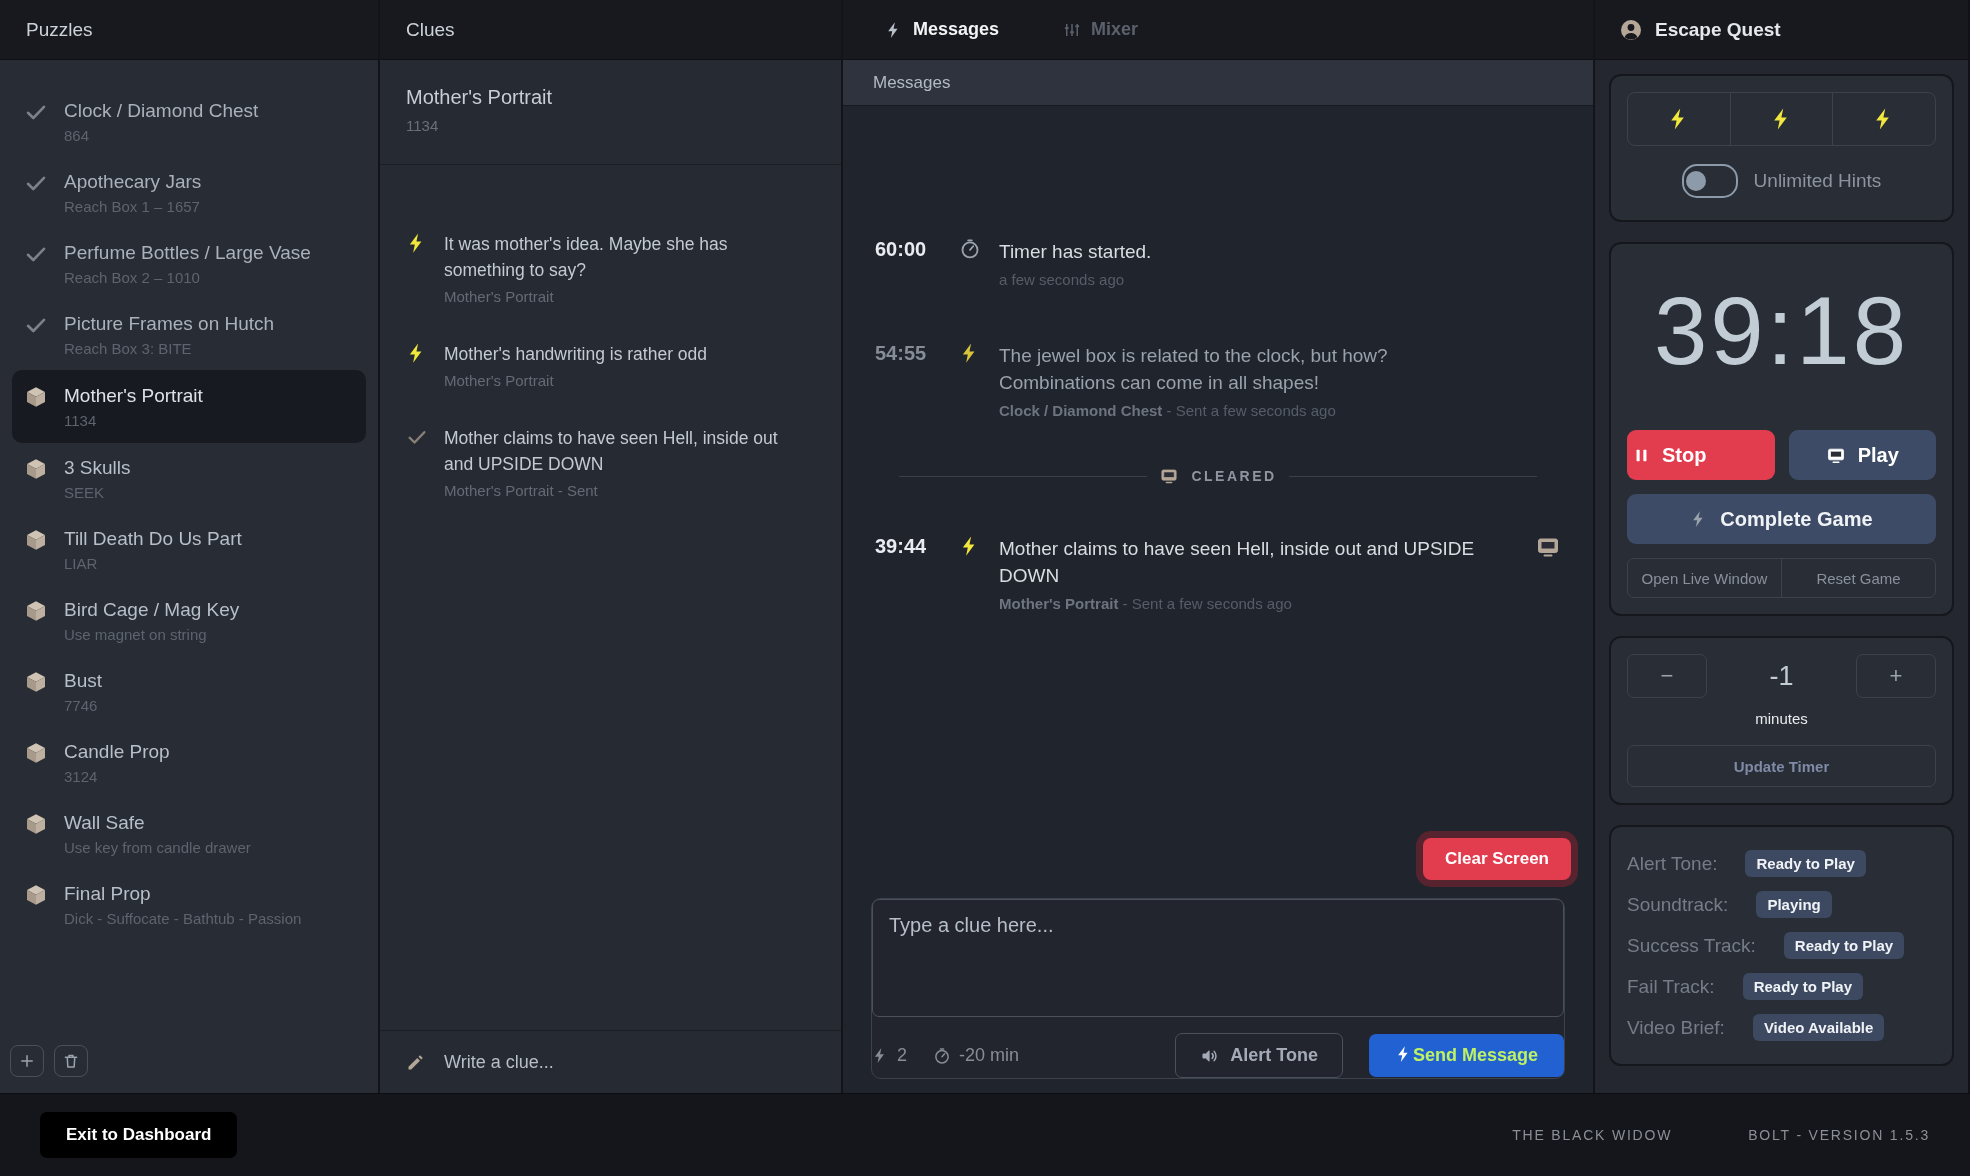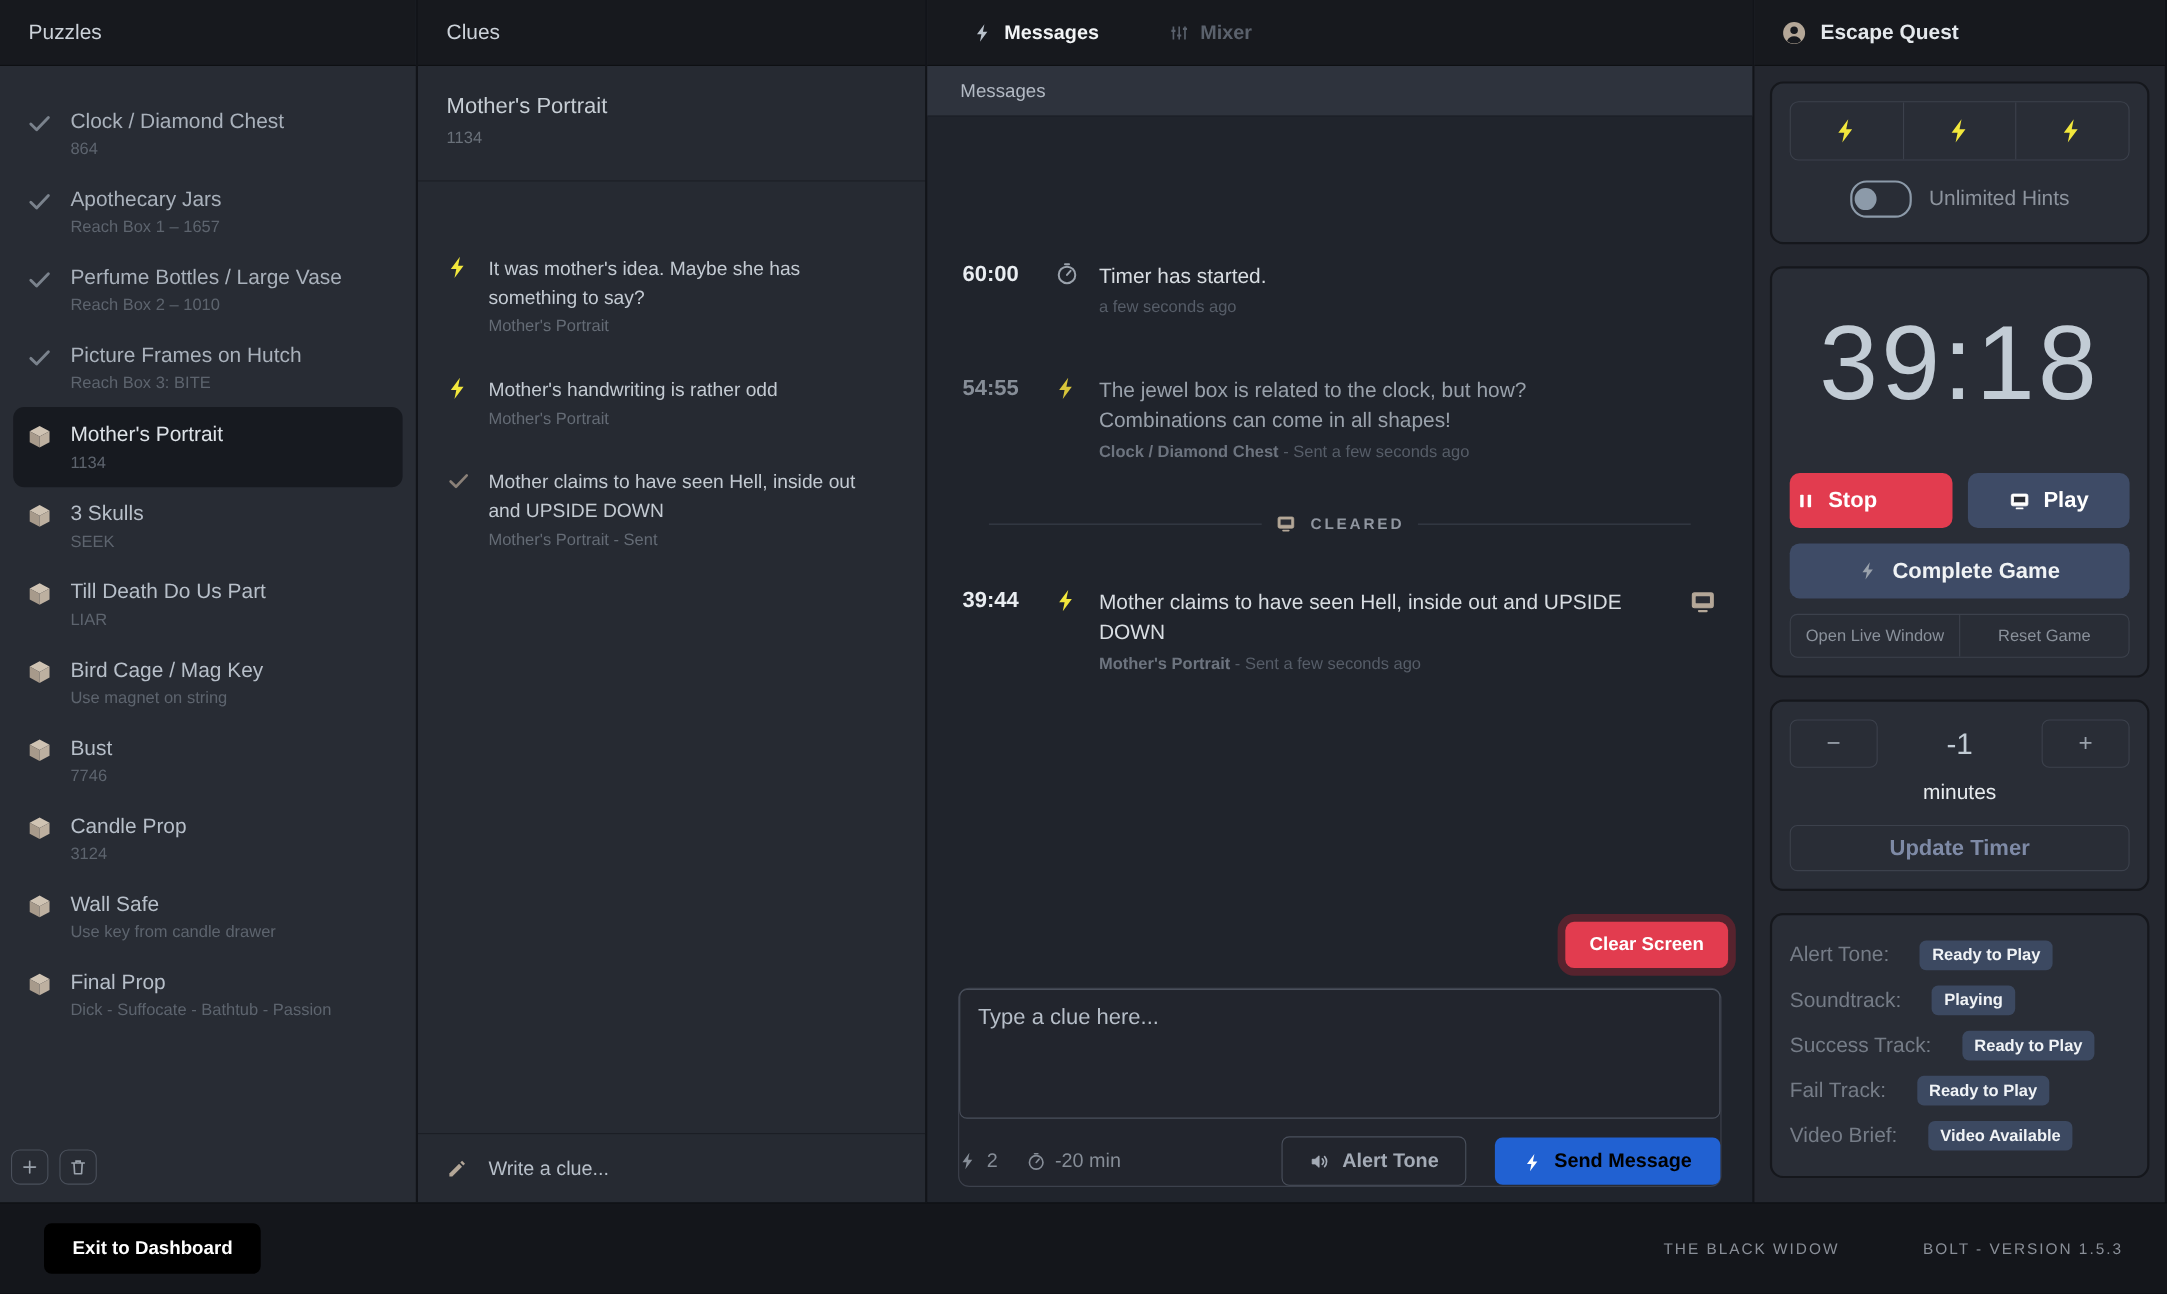--- a/index.html
+++ b/index.html
@@ -63,22 +63,22 @@
              padding:11px 22px;box-shadow:0 0 0 7px rgba(155,35,48,.45);}
   .composer{margin:0 28px 14px;border:1px solid #3c414c;border-radius:10px;background:#22252d;}
   .composer textarea{display:block;box-sizing:border-box;width:100%;height:118px;background:transparent;
              border:1px solid #4a505c;border-radius:7px;padding:14px 16px;font-family:inherit;font-size:20px;
              color:#c9d1d9;resize:none;outline:none;}
   .composer textarea::placeholder{color:#b6bec8;}
   .comp-row{display:flex;align-items:center;margin-top:16px;gap:26px;}
   .comp-stat{display:flex;align-items:center;gap:8px;font-size:18px;color:#868d97;}
   .btn-tone{margin-left:auto;display:flex;align-items:center;gap:10px;border:1px solid #4a505c;background:transparent;
             border-radius:7px;padding:11px 24px;font-size:18px;font-weight:700;color:#a4abb6;}
-  .btn-send{display:flex;align-items:flex-end;gap:10px;border:none;background:#2161d2;border-radius:7px;
-            padding:11px 26px;font-size:18px;font-weight:700;color:#000000;}
+  .btn-send{display:flex;align-items:flex-start;border:none;background:#2161d2;border-radius:7px;
+            padding:11px 26px;font-size:18px;font-weight:700;color:#bef264;}
   
   .ctrl-hd{height:60px;box-sizing:border-box;background:#17191e;border-bottom:1px solid #0e1013;
            display:flex;align-items:center;gap:12px;padding:0 24px;font-size:19px;font-weight:700;color:#e4e8ec;}
   .card{margin:14px 14px 6px;background:#292d36;border:2px solid #15171c;border-radius:12px;padding:16px;}
   .hint-group{display:flex;border:1px solid #3c414c;border-radius:8px;overflow:hidden;}
   .hint-cell{flex:1;height:52px;display:flex;align-items:center;justify-content:center;}
   .hint-cell + .hint-cell{border-left:1px solid #3c414c;}
   .toggle-row{display:flex;align-items:center;justify-content:center;gap:16px;margin:18px 0 6px;}
   .toggle{width:48px;height:26px;border:2px solid #8c9aa9;border-radius:15px;display:flex;align-items:center;padding:2px;}
   .knob{width:20px;height:20px;border-radius:50%;background:#8c9aa9;}
@@ -91,23 +91,23 @@
             font-weight:700;display:flex;align-items:center;justify-content:center;gap:12px;}
   .btn-complete{margin-top:14px;width:100%;height:50px;background:#3e4b66;border:none;border-radius:9px;color:#f0f3f5;
             font-size:20px;font-weight:700;display:flex;align-items:center;justify-content:center;gap:12px;}
   .row-split{margin-top:14px;display:flex;border:1px solid #3c414c;border-radius:7px;overflow:hidden;}
   .split-btn{flex:1;height:38px;background:transparent;border:none;font-size:15px;color:#8a919b;}
   .split-btn + .split-btn{border-left:1px solid #3c414c;}
   .stepper{display:flex;align-items:center;}
   .step-btn{width:80px;height:44px;border:1px solid #3c414c;background:transparent;border-radius:7px;
             color:#9aa2ac;font-size:22px;}
   .step-val{flex:1;text-align:center;font-size:27px;color:#c2ccd5;}
-  .unit{ text-align:center;font-size:19px;color:#e8ecef;margin-top:12px;}
+  .unit{ text-align:center;font-size:15px;color:#e8ecef;margin-top:12px;}
   .btn-update{margin-top:18px;width:100%;height:42px;border:1px solid #3c414c;background:transparent;border-radius:7px;
-            font-size:20px;font-weight:700;color:#7e8aa6;}
+            font-size:15px;font-weight:700;color:#7e8aa6;}
   .audio-row{display:flex;align-items:center;gap:28px;height:41px;}
   .audio-lbl{font-size:19px;color:#757c87;}
   .badge{background:#3c4961;border-radius:6px;padding:5px 11px;font-size:15px;font-weight:700;color:#f0f3f6;}
   
   .footer{height:83px;box-sizing:border-box;background:#14161b;border-top:1px solid #0b0d10;
           display:flex;align-items:center;padding:0 40px;}
   .btn-exit{background:#000000;border:none;border-radius:7px;padding:13px 26px;font-size:17px;font-weight:700;color:#fff;}
   .foot-right{margin-left:auto;display:flex;gap:76px;font-size:14px;letter-spacing:1.8px;color:#8a8f98;}
   svg{display:block;}
 </style>

